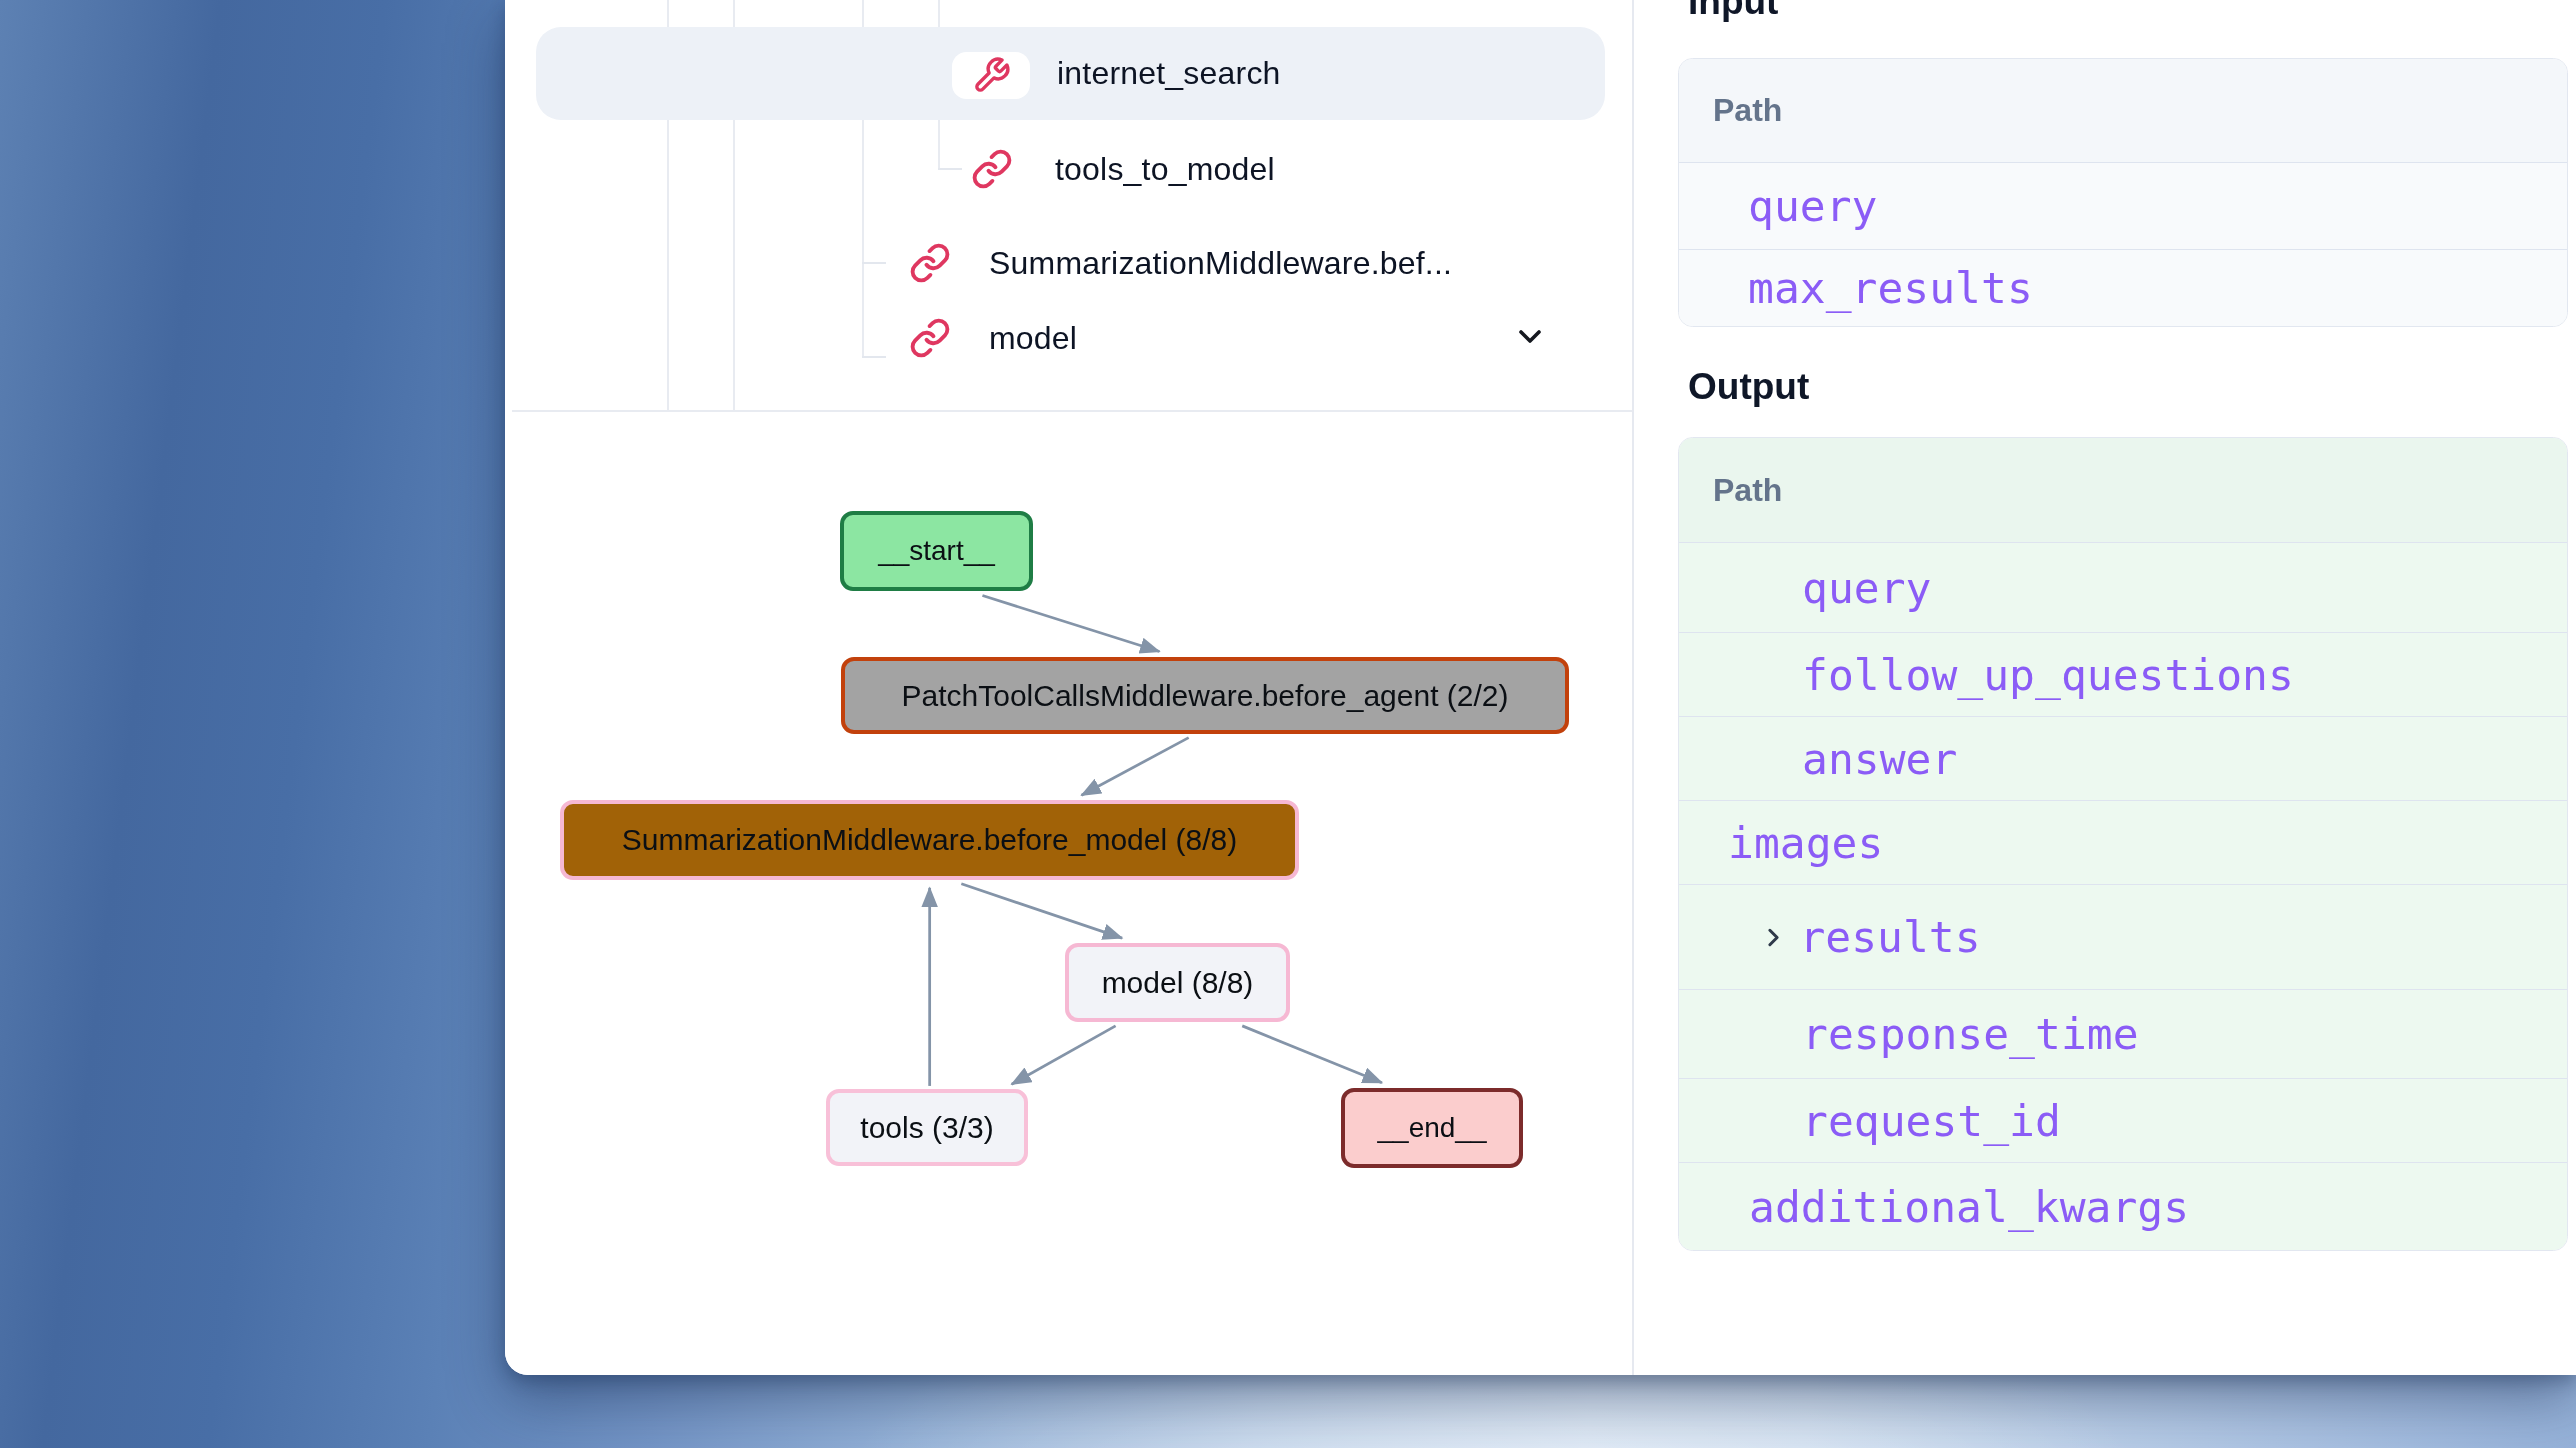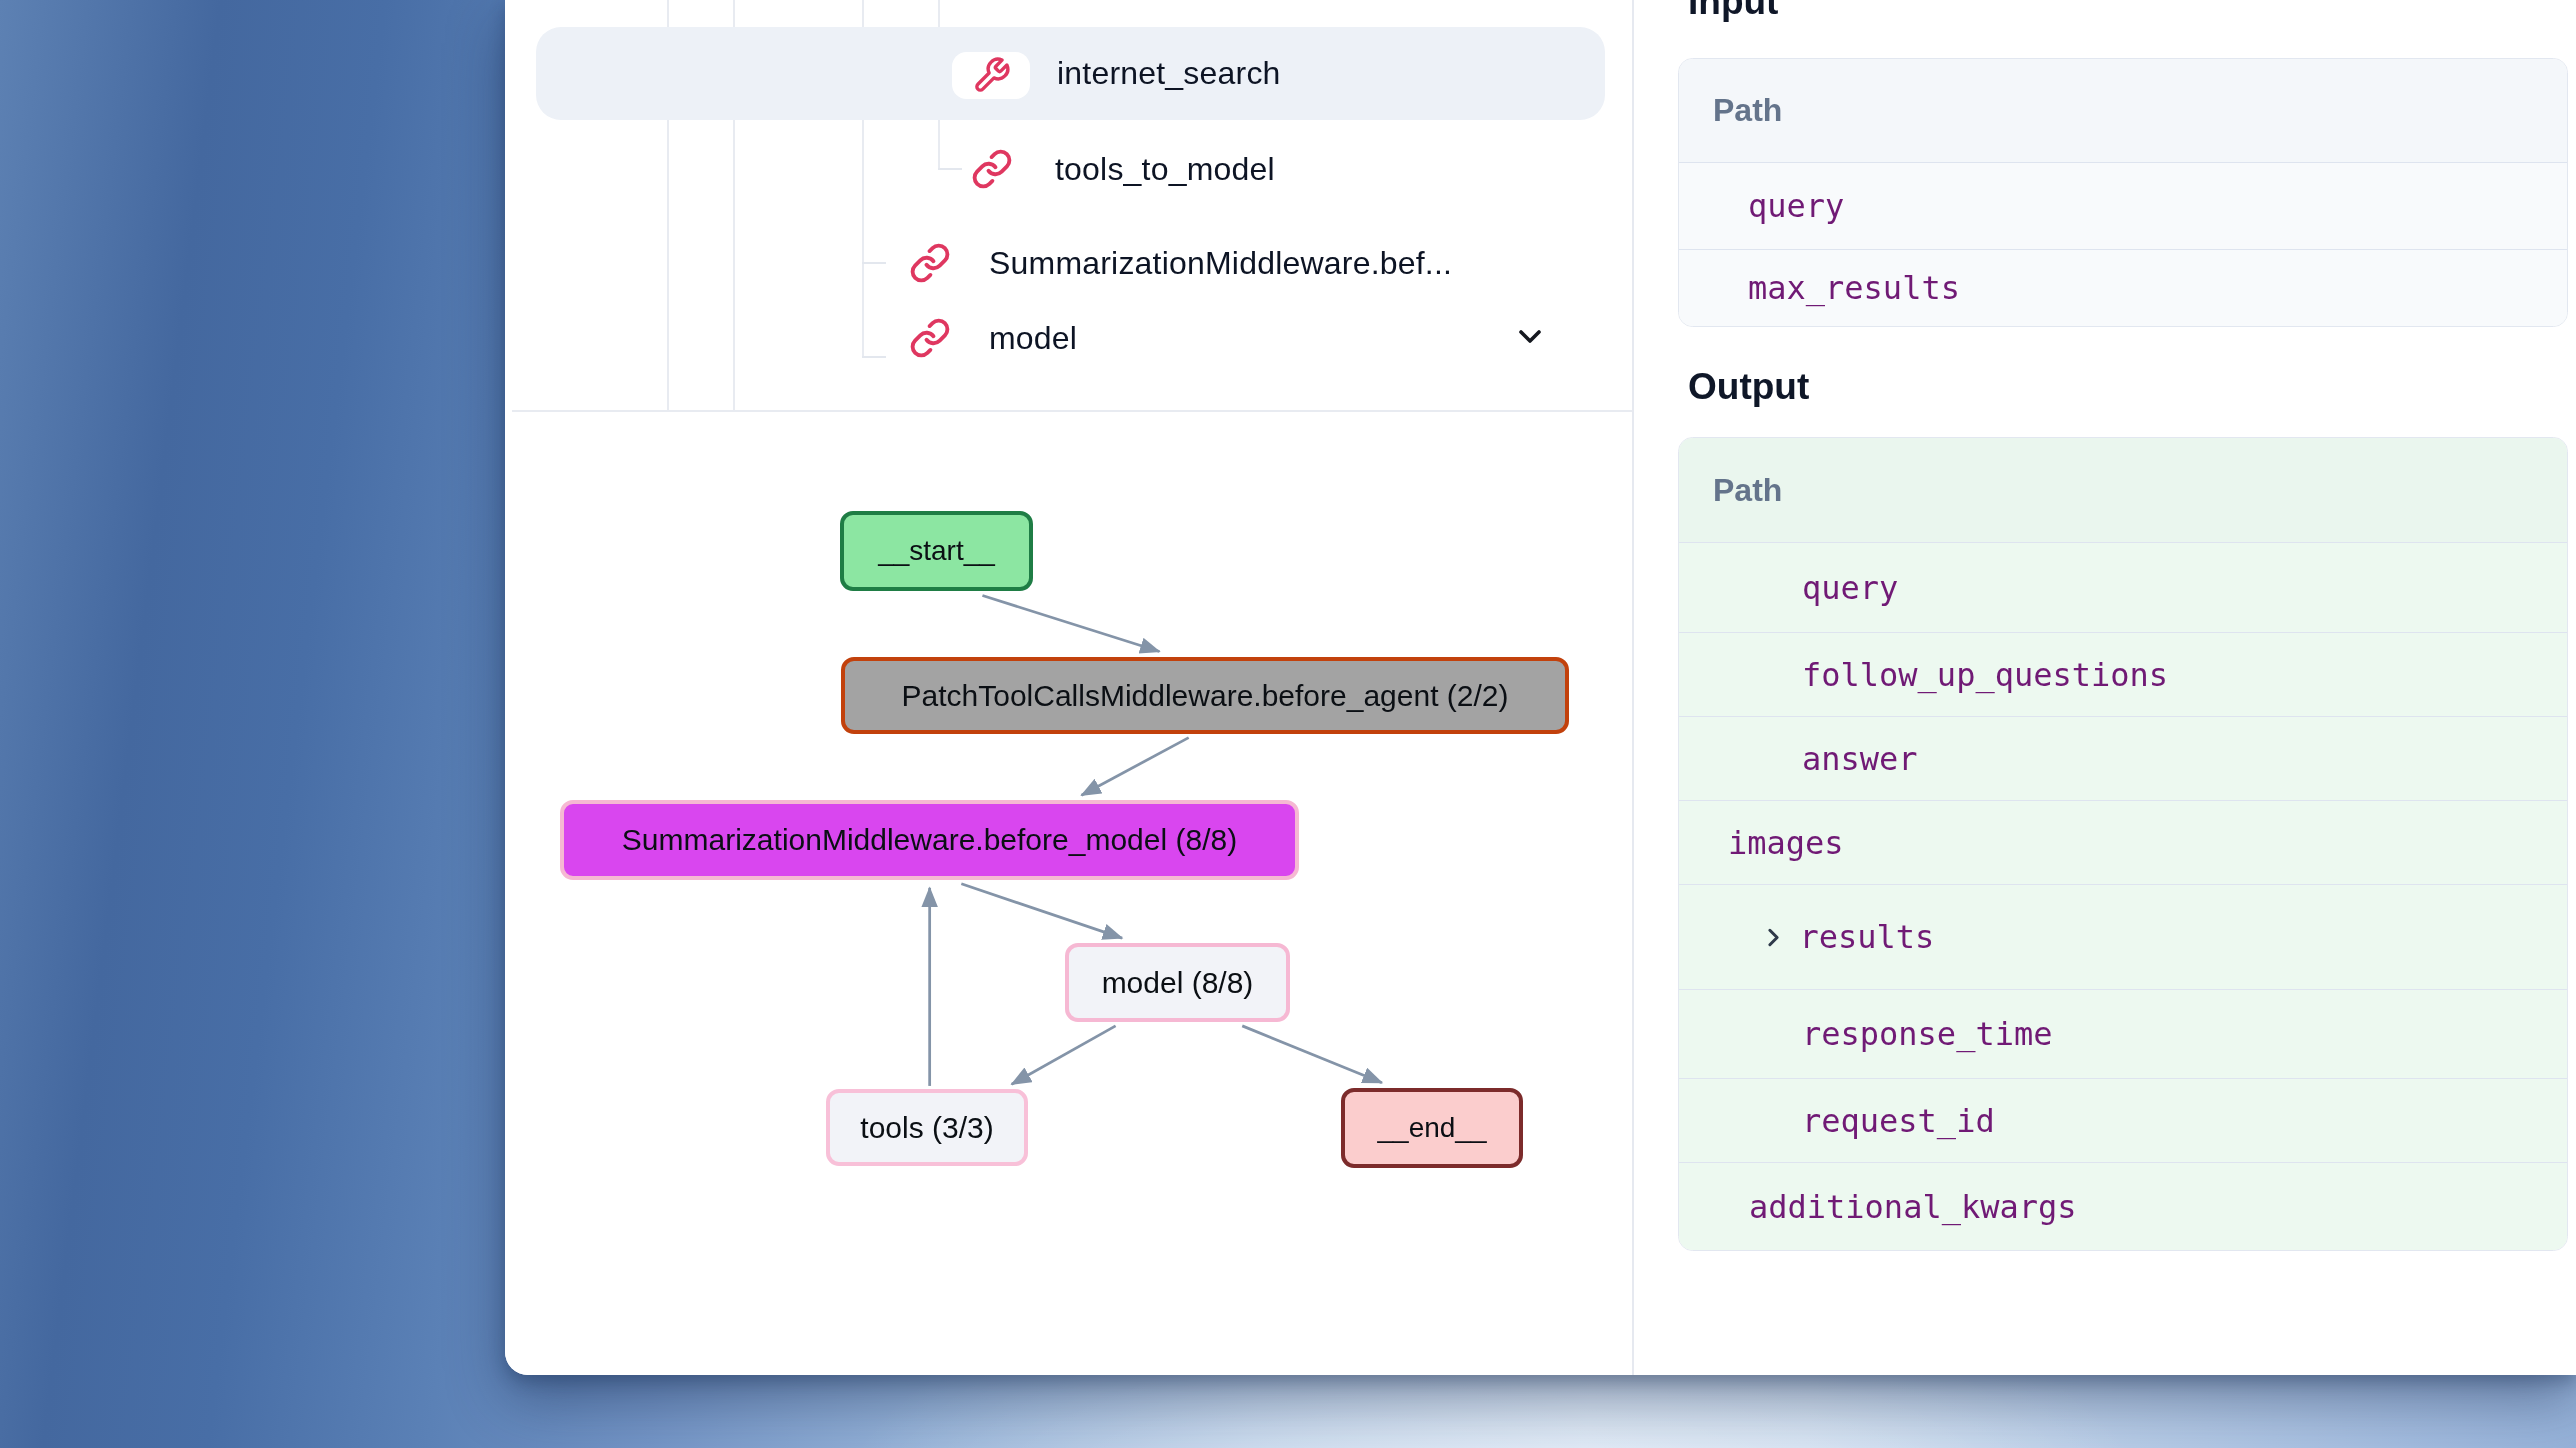--- a/index.html
+++ b/index.html
@@ -31,21 +31,21 @@
   .edges{position:absolute;left:0;top:0;}
   .gnode{position:absolute;display:flex;align-items:center;justify-content:center;border-radius:13px;
     font-size:30px;color:#0b0f14;white-space:nowrap;cursor:pointer;box-sizing:border-box;}
   
   .right-pane{position:absolute;left:1129px;top:0;width:942px;height:1375px;background:#fff;}
   .pane-heading{position:absolute;left:54px;font-size:37px;font-weight:700;color:#0f1728;}
   .card{position:absolute;left:44px;width:890px;border:1.6px solid #e2e7f0;border-radius:14.6px;overflow:hidden;box-sizing:border-box;}
   .trow{display:flex;align-items:center;border-top:1.6px solid #dee4ef;box-sizing:border-box;}
   .trow:first-child{border-top:none;}
   .path-header{font-size:32px;font-weight:600;color:#64748b;padding-left:34px;}
-  .mono{font-family:"DejaVu Sans Mono",monospace;font-size:32px;color:#701a75;}
+  .mono{font-family:"DejaVu Sans Mono",monospace;font-size:43px;color:#8b5cf6;}
   .chev{flex:0 0 auto;margin-right:11.4px;display:flex;align-items:center;}
   .input-card .trow{background:#f8fafc;}
   .input-card .trow.hdr{background:#f4f7fa;}
   .output-card .trow{background:#edf9f0;}
   .output-card .trow.hdr{background:#eaf6ee;}
 </style>
 </head>
 <body>
 
 <div class="screen">
@@ -114,21 +114,21 @@
           <path d="M842 401 L710 472" marker-end="url(#arrow)"></path>
           <path d="M562 581 L760 648" marker-end="url(#arrow)"></path>
           <path d="M523 830 L523 586" marker-end="url(#arrow)"></path>
           <path d="M752 756 L624 828" marker-end="url(#arrow)"></path>
           <path d="M908 756 L1080 826" marker-end="url(#arrow)"></path>
         </g>
       </svg>
 
       <div class="gnode" style="left:335px;top:99px;width:193px;height:80px;background:#8ce6a2;border:4px solid #1f7d45;font-size:28px;">__start__</div>
       <div class="gnode" style="left:336px;top:245px;width:728px;height:77px;background:#a3a3a3;border:4px solid #c2410c;">PatchToolCallsMiddleware.before_agent (2/2)</div>
-      <div class="gnode" style="left:55px;top:388px;width:739px;height:80px;background:#d946ef;border:4px solid #f6b8d3;">SummarizationMiddleware.before_model (8/8)</div>
+      <div class="gnode" style="left:55px;top:388px;width:739px;height:80px;background:#a16207;border:4px solid #f6b8d3;">SummarizationMiddleware.before_model (8/8)</div>
       <div class="gnode" style="left:560px;top:531px;width:225px;height:79px;background:#f2f3f8;border:4px solid #f6b8d3;">model (8/8)</div>
       <div class="gnode" style="left:321px;top:677px;width:202px;height:77px;background:#f2f3f8;border:4px solid #f8c0d8;">tools (3/3)</div>
       <div class="gnode" style="left:836px;top:676px;width:182px;height:80px;background:#fbcdcd;border:4px solid #7c2b2b;font-size:28px;">__end__</div>
     </div>
 
     <div class="v-divider"></div>
 
     <div class="right-pane">
 
       <div class="pane-heading" style="top:-19.5px;">Input</div>

